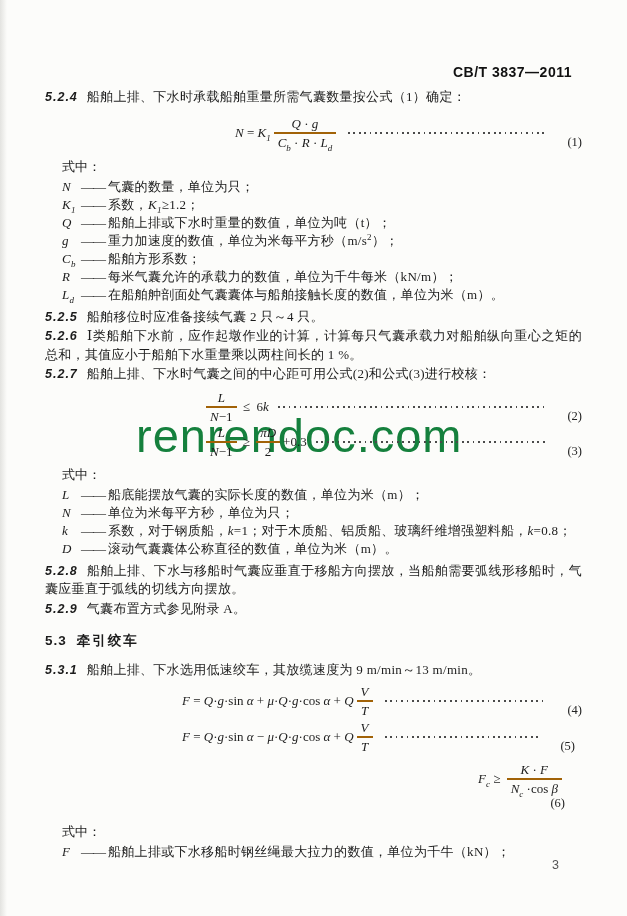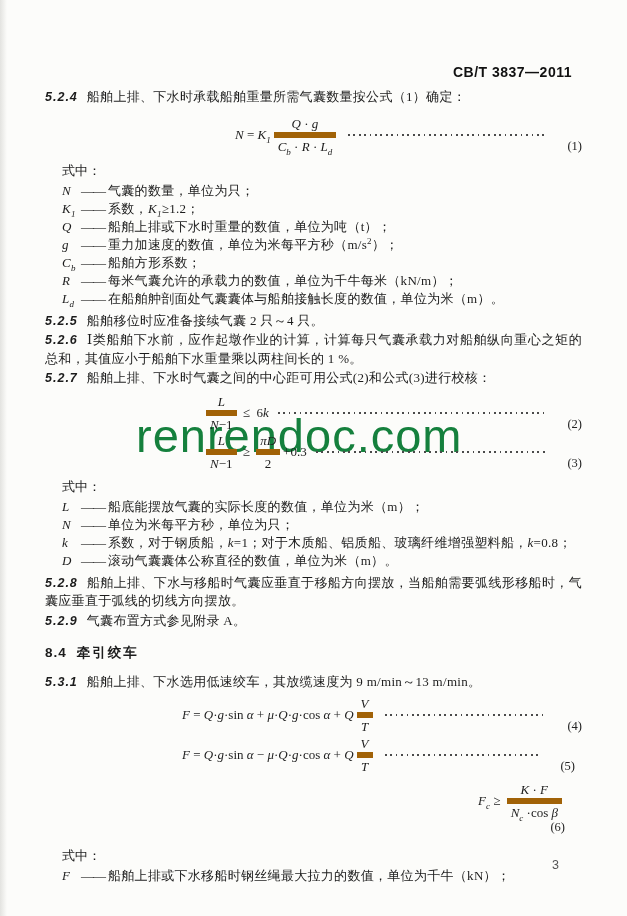--- a/index.html
+++ b/index.html
@@ -31,21 +31,21 @@
   .f3{margin:2px 0 7px 0;}
   .f4{margin:5px 0 3px 0;}
   .f5{margin:3px 7px 3px 0;}
   .f6{margin:9px 17px 9px 0;flex-direction:column;}
   .find-a{width:190px;flex:none;}
   .find-b{width:158px;flex:none;}
   .find-c{width:137px;flex:none;}
   .find-d{width:196px;flex:none;}
   .fbody{display:inline-flex;align-items:center;white-space:pre;}
   .frac{display:inline-flex;flex-direction:column;text-align:center;margin:0 3px;vertical-align:middle;}
-  .fr-n{display:block;padding:0 4px 1px 4px;border-bottom:6px solid #a16207;line-height:14px;}
+  .fr-n{display:block;padding:0 4px 1px 4px;border-bottom:2px solid #a16207;line-height:14px;}
   .fr-d{display:block;padding:2px 4px 0 4px;line-height:14px;}
   .leader{flex:1;height:2px;margin:0 5px 0 9px;align-self:center;
     background-image:repeating-linear-gradient(to right,#4a4a4a 0 1.7px,rgba(0,0,0,0) 1.7px 5.4px);}
   .eqnum{flex:none;width:32px;text-align:right;font-size:12.5px;color:#222;}
   .page-number{position:absolute;top:858px;left:552px;font-size:12.5px;color:#555;
     font-family:"Liberation Sans","DejaVu Sans",sans-serif;z-index:1;}
 </style>
 </head>
 <body>
 
@@ -163,21 +163,21 @@
       </div>
     <div class="defline">
         <span class="sym"><i>D</i></span>
         <span class="dash">——</span>
         <span class="desc"><span>滚动气囊囊体公称直径的数值，单位为米（m）。</span></span>
       </div>
 
     <p class="clause" style="margin-top:4px"><span class="clause-num">5.2.8</span><span>船舶上排、下水与移船时气囊应垂直于移船方向摆放，当船舶需要弧线形移船时，气囊应垂直于弧线的切线方向摆放。</span></p>
     <p class="clause"><span class="clause-num">5.2.9</span><span>气囊布置方式参见附录 A。</span></p>
 
-    <p class="heading"><span>8.4</span><span class="h-title">牵引绞车</span></p>
+    <p class="heading"><span>5.3</span><span class="h-title">牵引绞车</span></p>
 
     <p class="clause"><span class="clause-num">5.3.1</span><span>船舶上排、下水选用低速绞车，其放缆速度为 9 m/min～13 m/min。</span></p>
 
     <div class="formula f4">
       <span class="find-c"></span>
       <span class="fbody">
         <span><i>F</i><span> = </span><i>Q</i><span>·</span><i>g</i><span>·sin </span><i>α</i><span> + </span><i>μ</i><span>·</span><i>Q</i><span>·</span><i>g</i><span>·cos </span><i>α</i><span> + </span><i>Q</i></span>
         <span class="frac">
           <span class="fr-n"><i>V</i></span>
           <span class="fr-d"><i>T</i></span>

